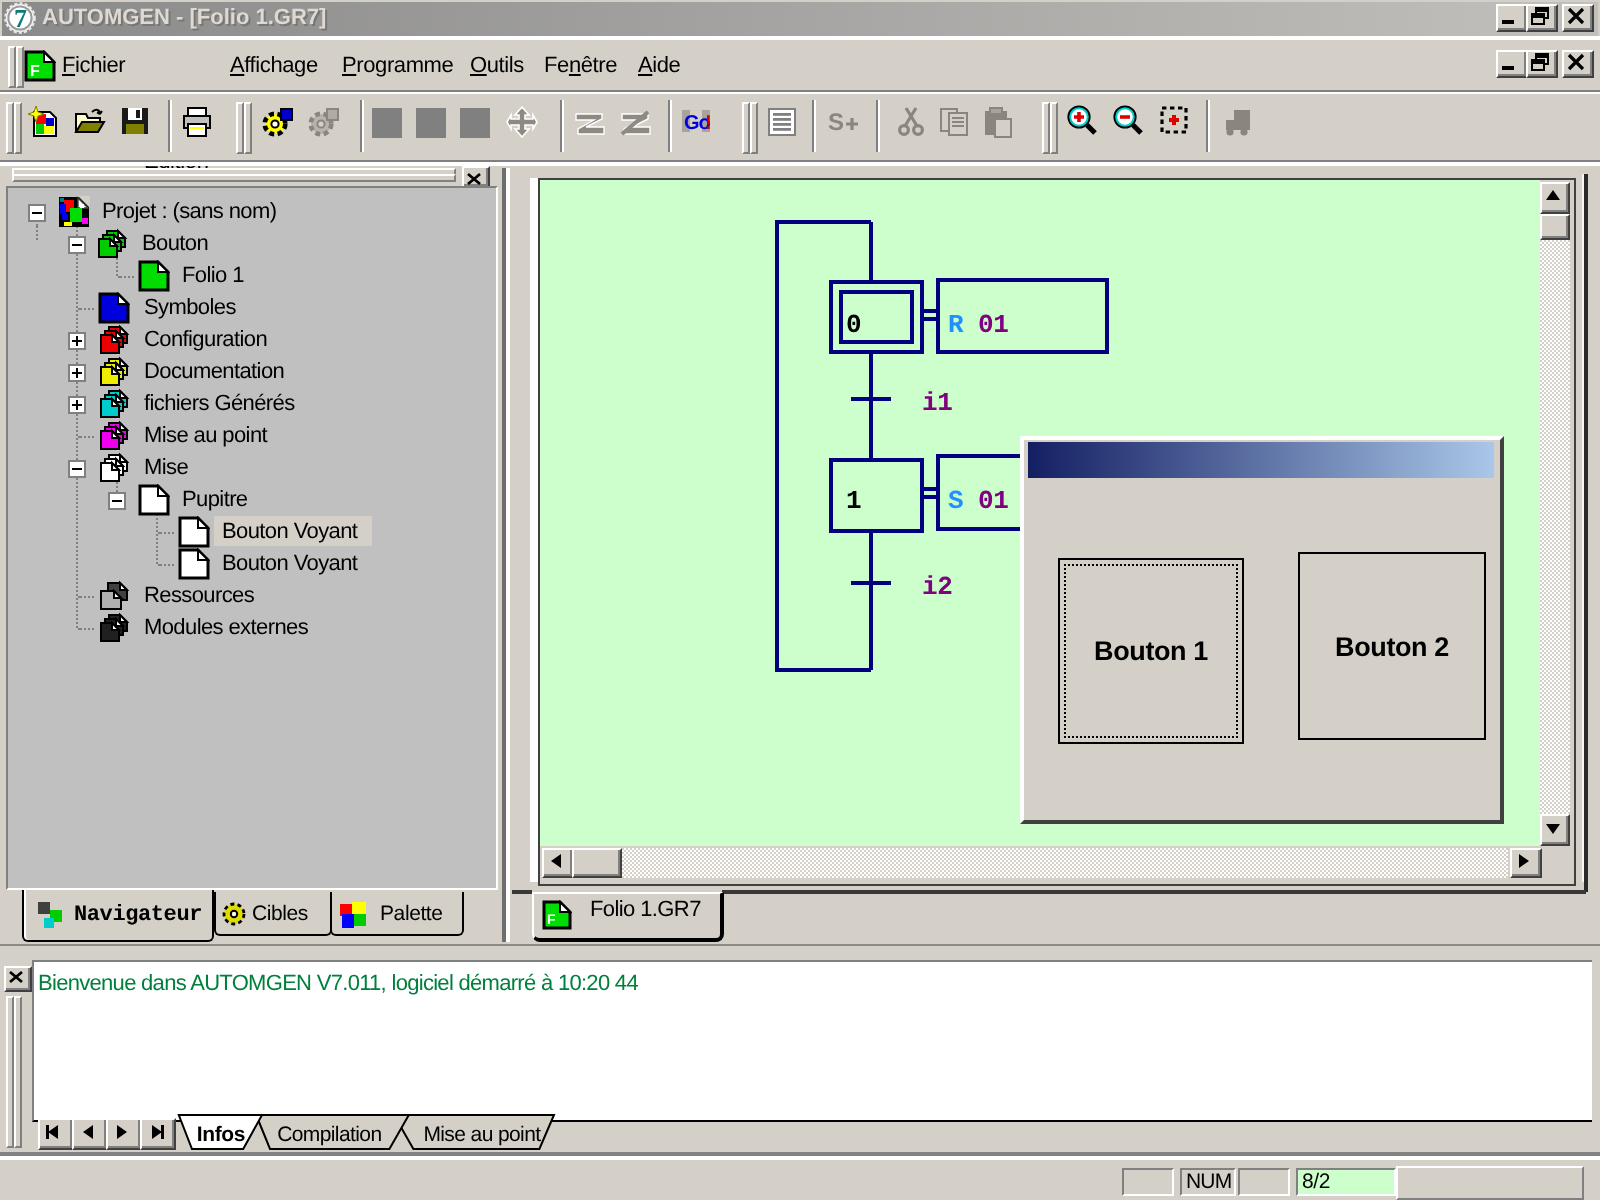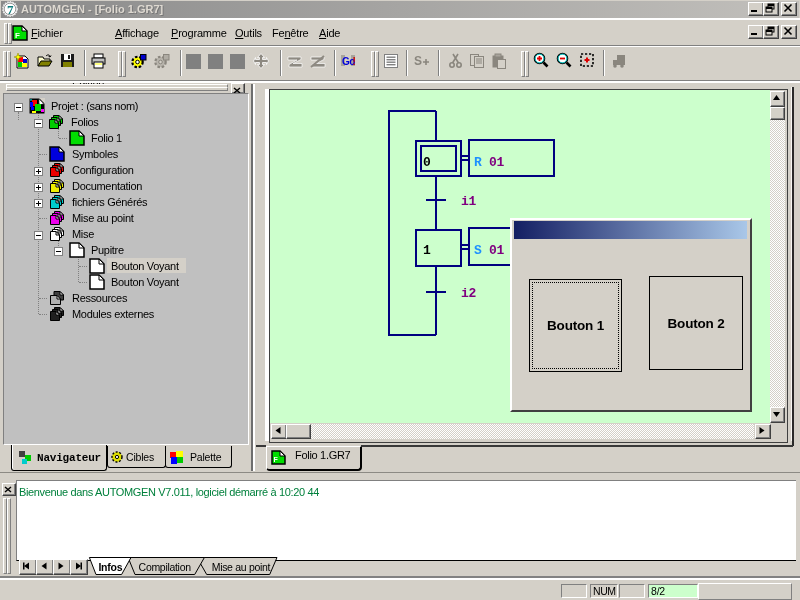--- a/index.html
+++ b/index.html
@@ -395,21 +395,21 @@
  <path d="M5.5 1.5 H11 L14.5 5 V9.5 H5.5 Z" fill="#202020"></path>
             <path d="M11 1.5 V5 H14.5 Z" fill="#fff"></path>
  <path d="M3.5 3.5 H9 L12.5 7 V11.5 H3.5 Z" fill="#202020"></path>
             <path d="M9 3.5 V7 H12.5 Z" fill="#fff"></path>
  <path d="M1.5 5.5 H7 L10.5 9 V14.5 H1.5 Z" fill="#202020"></path>
             <path d="M7 5.5 V9 H10.5 Z" fill="#fff"></path>
 </g>
         </svg></div>
 
 <div class="abs" style="left:51px;top:100px;height:13px;line-height:13px;letter-spacing:-0.3px;">Projet : (sans nom)</div>
-<div class="abs" style="left:71px;top:116px;height:13px;line-height:13px;letter-spacing:-0.3px;">Folios</div>
+<div class="abs" style="left:71px;top:116px;height:13px;line-height:13px;letter-spacing:-0.3px;">Bouton</div>
 <div class="abs" style="left:91px;top:132px;height:13px;line-height:13px;letter-spacing:-0.3px;">Folio 1</div>
 <div class="abs" style="left:72px;top:148px;height:13px;line-height:13px;letter-spacing:-0.3px;">Symboles</div>
 <div class="abs" style="left:72px;top:164px;height:13px;line-height:13px;letter-spacing:-0.3px;">Configuration</div>
 <div class="abs" style="left:72px;top:180px;height:13px;line-height:13px;letter-spacing:-0.3px;">Documentation</div>
 <div class="abs" style="left:72px;top:196px;height:13px;line-height:13px;letter-spacing:-0.3px;">fichiers Générés</div>
 <div class="abs" style="left:72px;top:212px;height:13px;line-height:13px;letter-spacing:-0.3px;">Mise au point</div>
 <div class="abs" style="left:72px;top:228px;height:13px;line-height:13px;letter-spacing:-0.3px;">Mise</div>
 <div class="abs" style="left:91px;top:244px;height:13px;line-height:13px;letter-spacing:-0.3px;">Pupitre</div>
 <div class="abs" style="left:111px;top:260px;height:13px;line-height:13px;letter-spacing:-0.3px;">Bouton Voyant</div>
 <div class="abs" style="left:111px;top:276px;height:13px;line-height:13px;letter-spacing:-0.3px;">Bouton Voyant</div>

